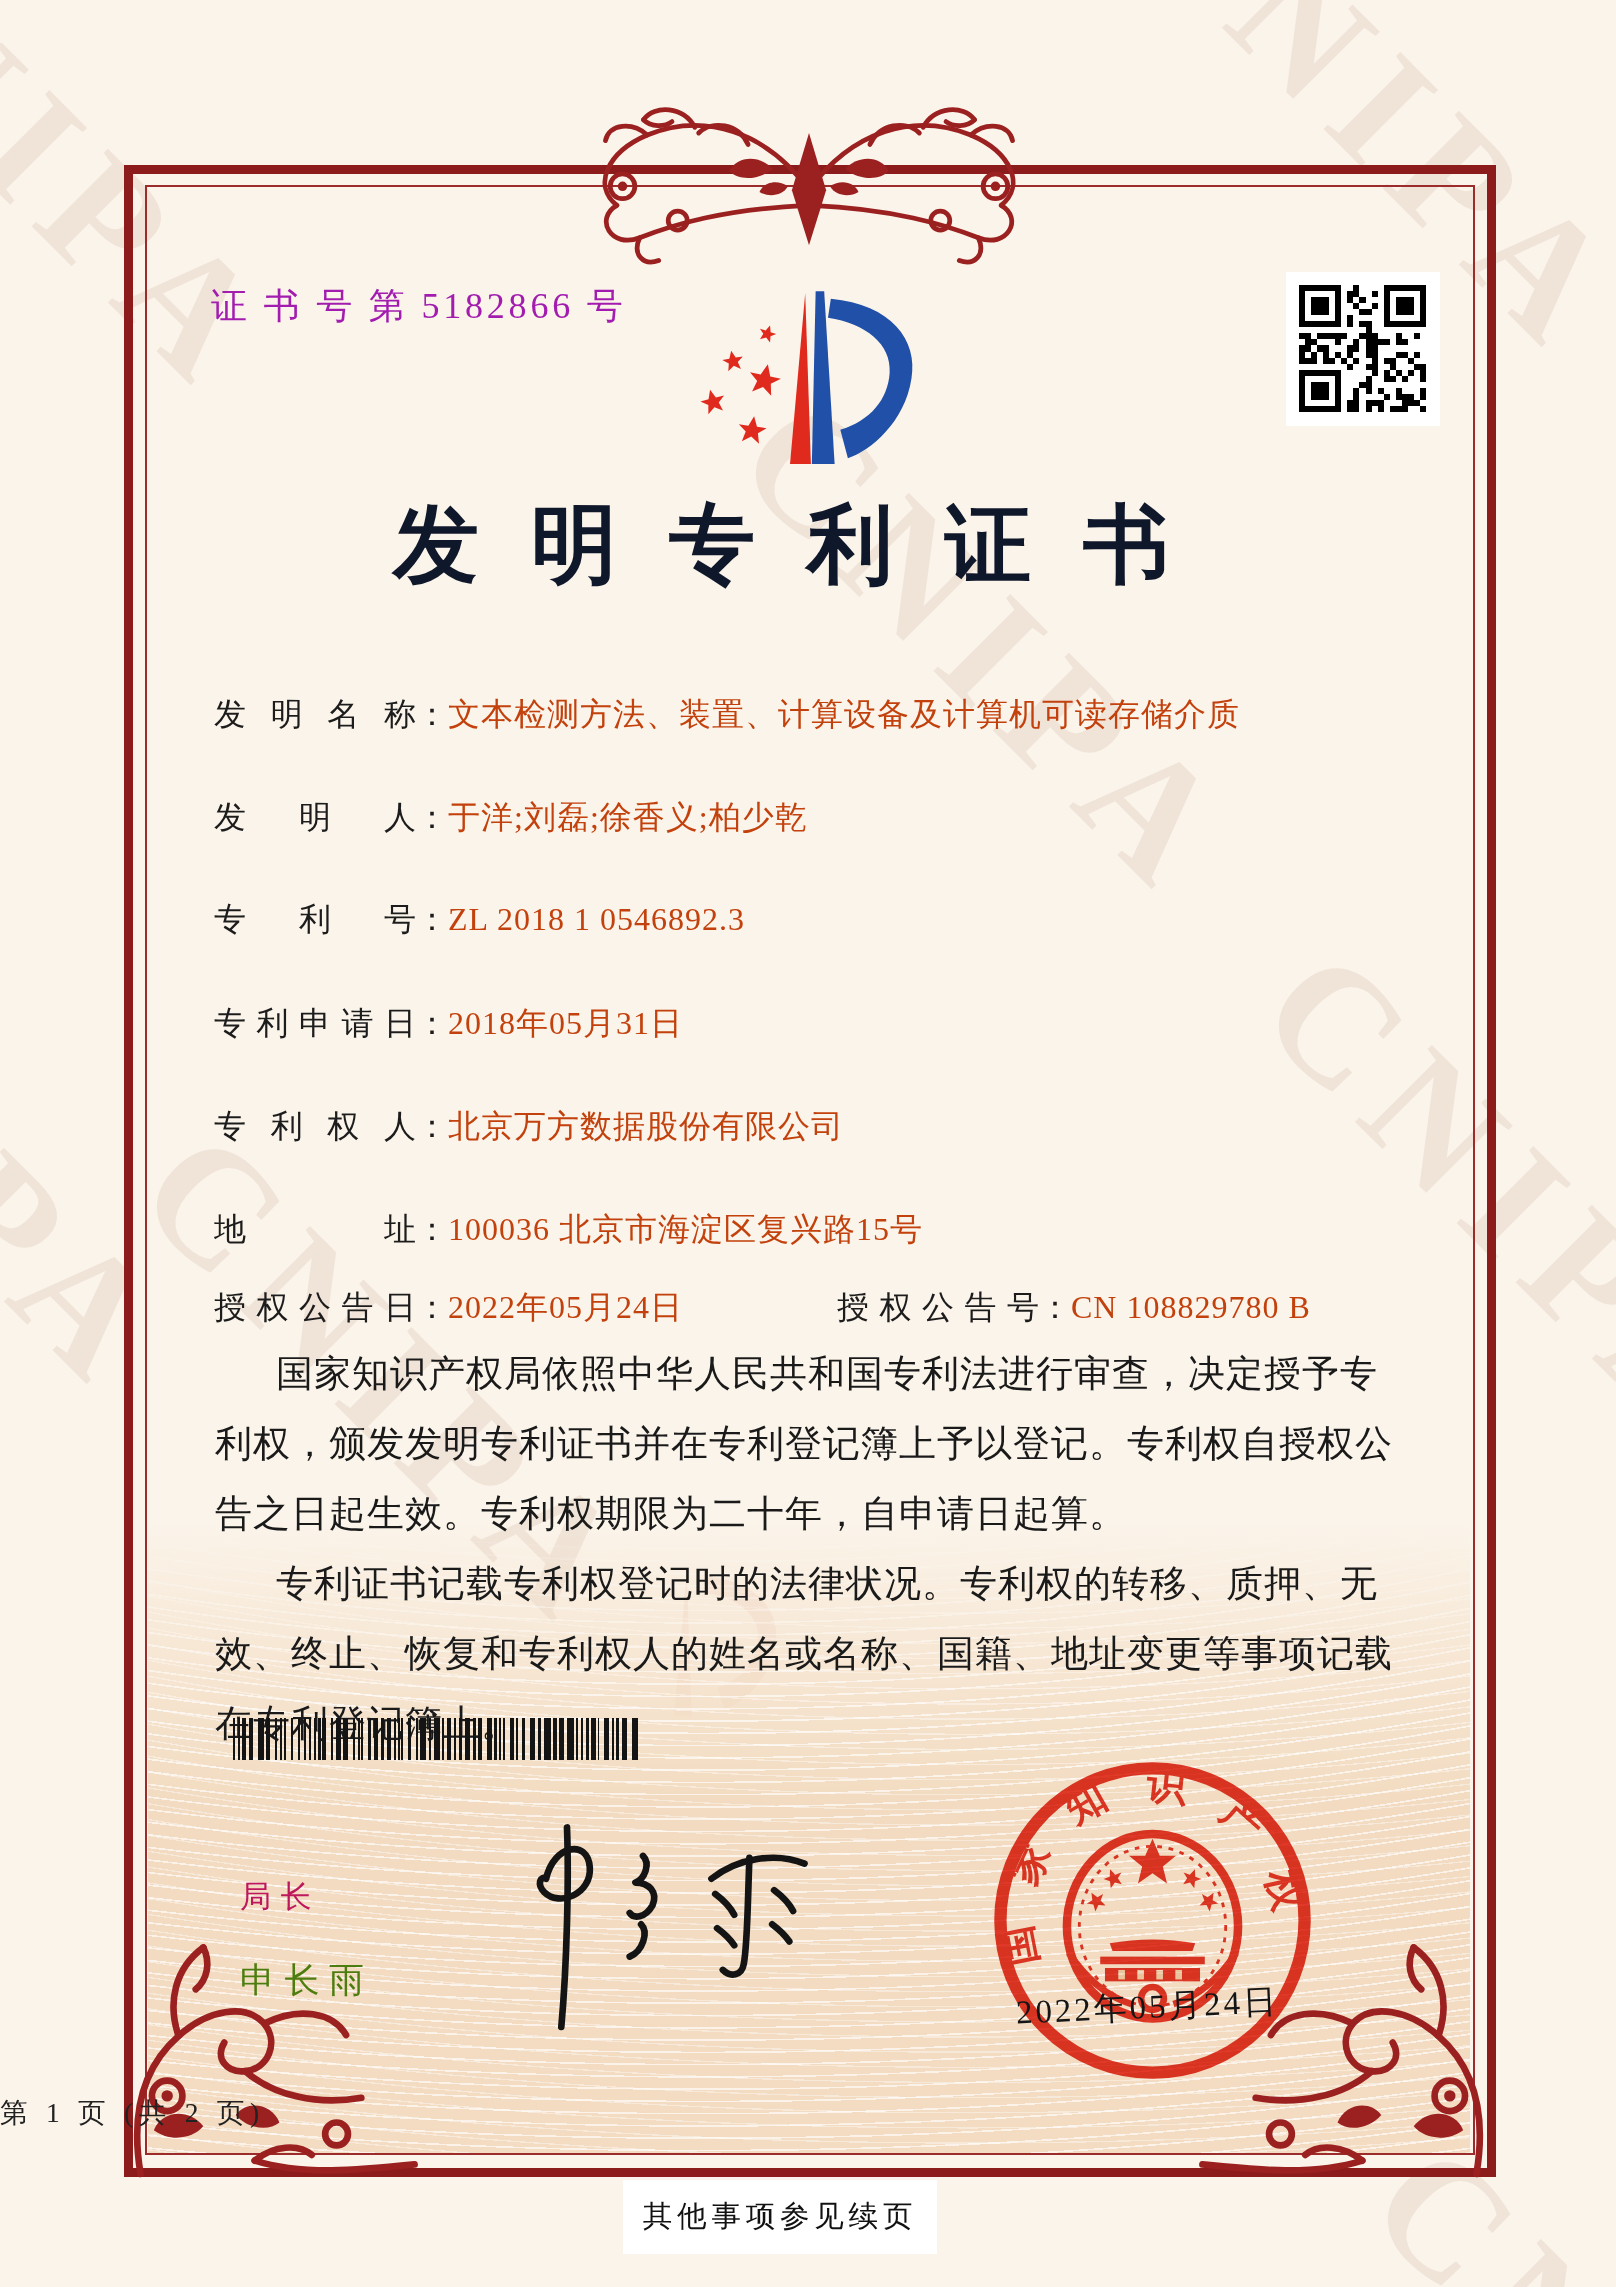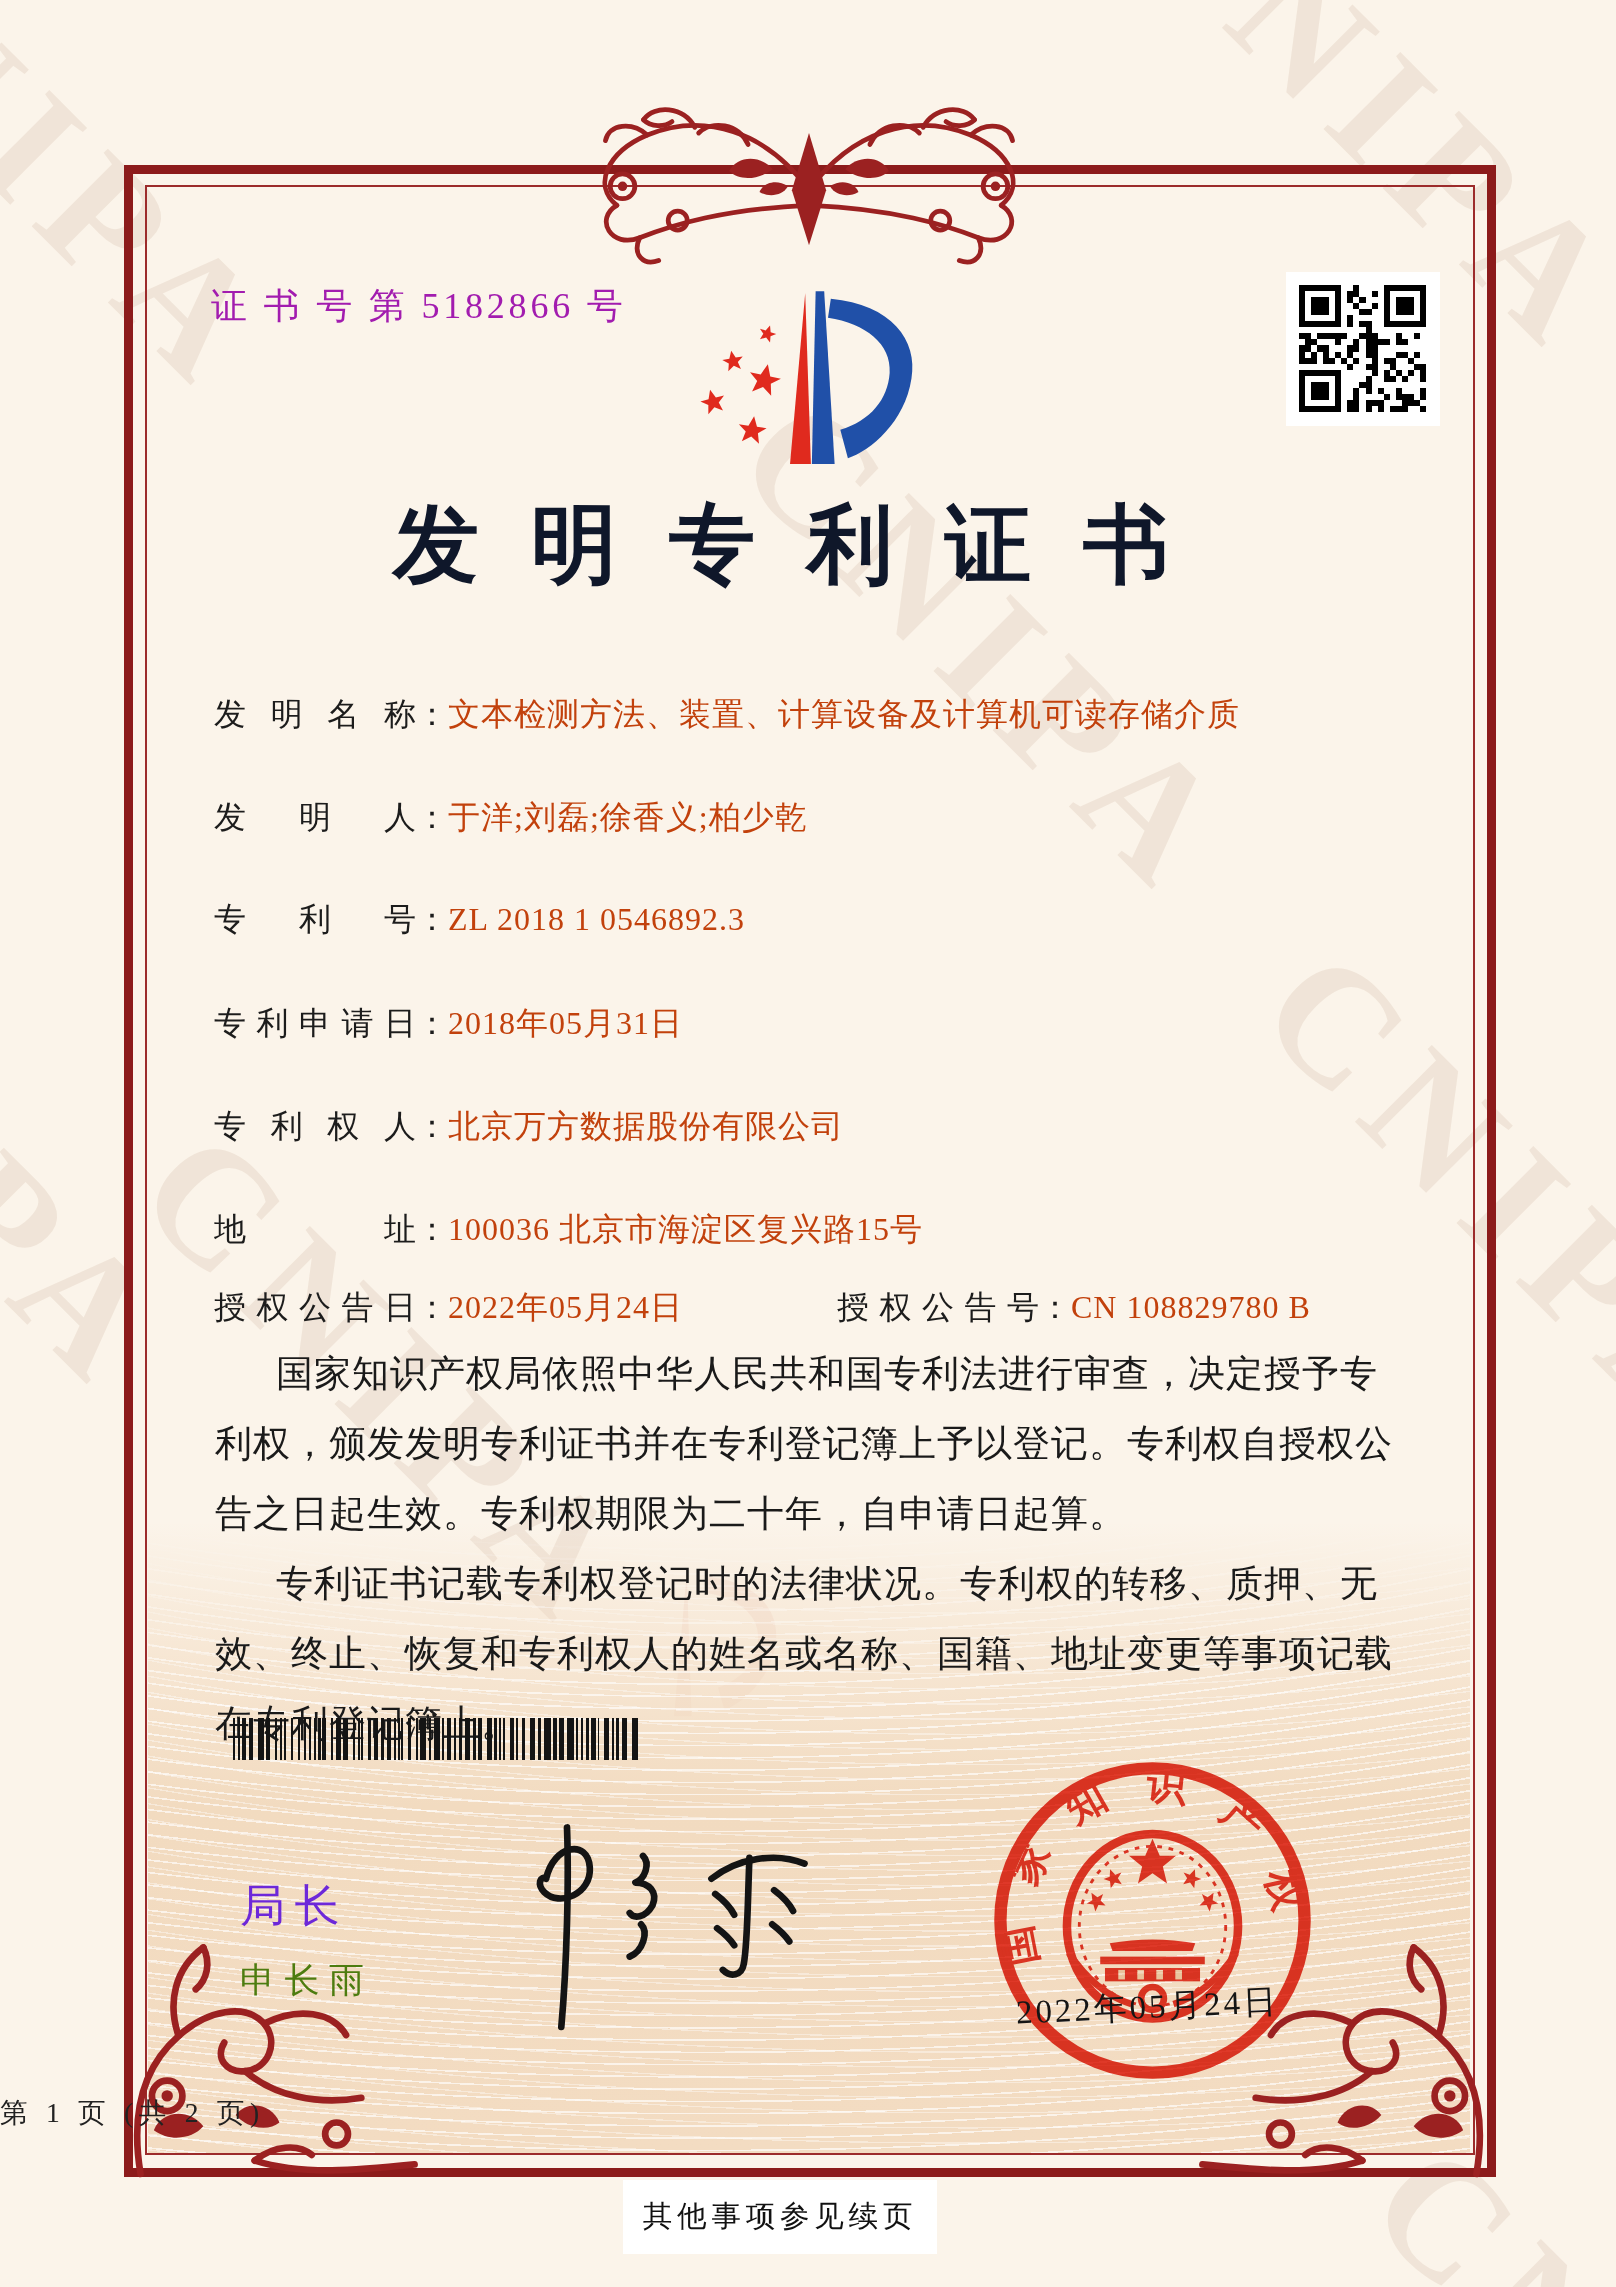--- a/index.html
+++ b/index.html
@@ -44,21 +44,21 @@
   .fvalue{letter-spacing:1px;color:#c2410c;}
   .fgroup2{position:absolute;left:623px;top:0;display:flex;}
 
   .legal{position:absolute;left:215px;top:1339px;width:1191px;font-size:37px;
          line-height:70px;letter-spacing:1px;color:#1a1a1a;}
   .legal p{margin:0;text-indent:61px;}
 
   .barcode{position:absolute;left:233px;top:1718px;width:414px;height:42px;}
   .barcode svg rect{fill:#141414;}
 
-  .sig-title{position:absolute;left:240px;top:1876px;font-size:45px;letter-spacing:9.5px;color:#6d28d9;}
+  .sig-title{position:absolute;left:240px;top:1876px;font-size:31px;letter-spacing:9.5px;color:#be185d;}
   .sig-name{position:absolute;left:240px;top:1957px;font-size:35px;letter-spacing:9.5px;color:#4d7c0f;}
   .sig-script{position:absolute;left:491px;top:1812px;}
 
   .seal{position:absolute;left:989px;top:1757px;mix-blend-mode:multiply;opacity:.95;}
   .seal-date{position:absolute;left:1016px;top:1984px;width:304px;font-size:33px;letter-spacing:2.9px;
              color:#151515;transform:rotate(-2.5deg);white-space:nowrap;}
 
   .page-info{position:absolute;left:0;top:2094px;width:1603px;text-align:left;
              font-size:27.6px;letter-spacing:5.7px;color:#222;}
 

